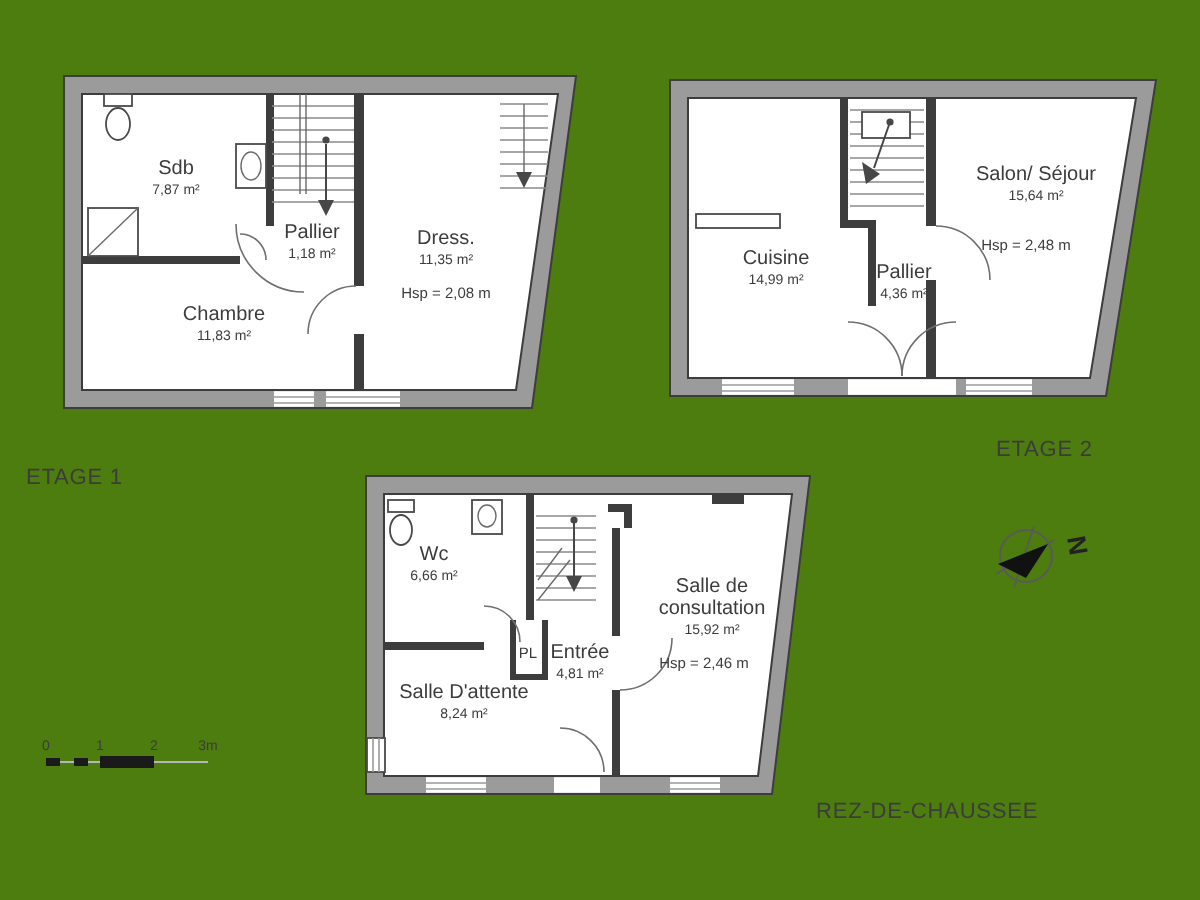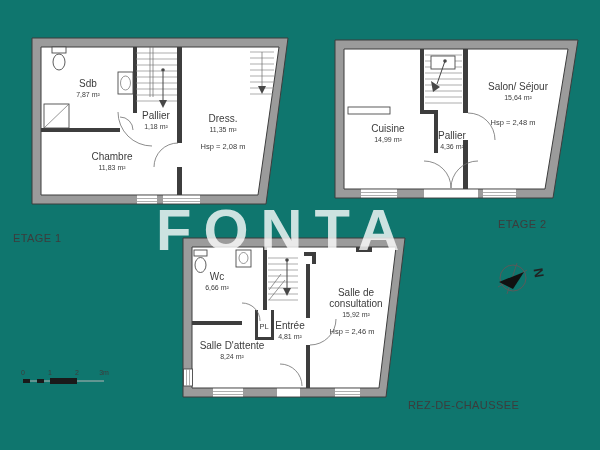--- a/index.html
+++ b/index.html
@@ -2,21 +2,21 @@
 <html style="--wall: #9b9b9b; --outline: #3d3d3d; --text: #3c3c3c;"><head>
 <meta charset="utf-8">
 <title>Plan</title>
 <style>
   :root{
     --wall:#9b9b9b;
     --outline:#3d3d3d;
     --text:#3c3c3c;
   }
   html,body{margin:0;padding:0;background:#fff;}
-  .canvas{position:relative;width:600px;height:450px;background:#0f766e;overflow:hidden;
+  .canvas{position:relative;width:600px;height:450px;background:#4d7c0f;overflow:hidden;
           font-family:"Liberation Sans",sans-serif;}
   svg{position:absolute;left:0;top:0;}
   .wall-outer{fill:var(--wall);stroke:var(--outline);stroke-width:1;}
   .room-inner{fill:#ffffff;stroke:var(--outline);stroke-width:1;}
   .partition{fill:var(--outline);stroke:none;}
   .fixture{fill:#ffffff;stroke:#4a4a4a;stroke-width:0.9;}
   .thin{stroke:#6a6a6a;stroke-width:0.7;fill:none;}
   .tread{stroke:#8a8a8a;stroke-width:0.7;fill:none;}
   .arcdoor{stroke:#6f6f6f;stroke-width:0.8;fill:none;}
   .win{fill:#ffffff;stroke:none;}
@@ -231,14 +231,13 @@
   </g>
 
   <g>
     <circle class="compass-circle" cx="513" cy="278" r="13"></circle>
     <path class="compass-line" d="M517 263 L507 294 M498 287 L527 270"></path>
     <polygon class="compass-needle" points="499,282 524,272 513,289"></polygon>
     <text class="north-text" x="536" y="276" transform="rotate(80 539 271)">N</text>
   </g>
 </svg>
 
-<div class="watermark">FONTA</div>
 </div>
 
 </body></html>

